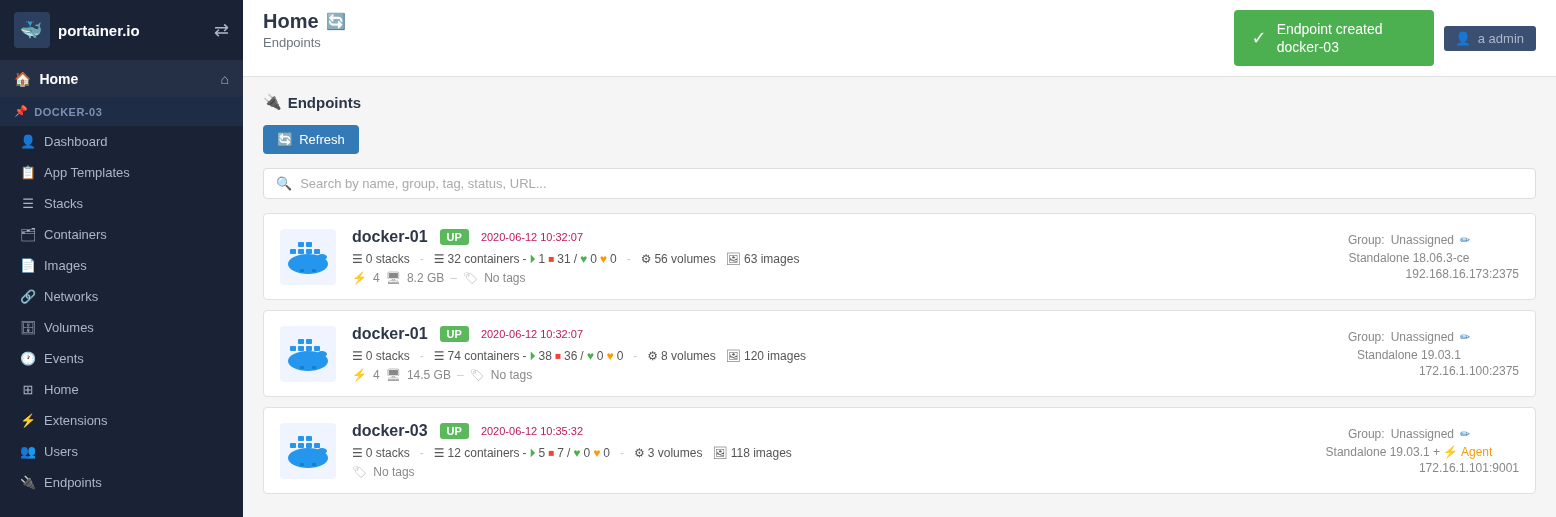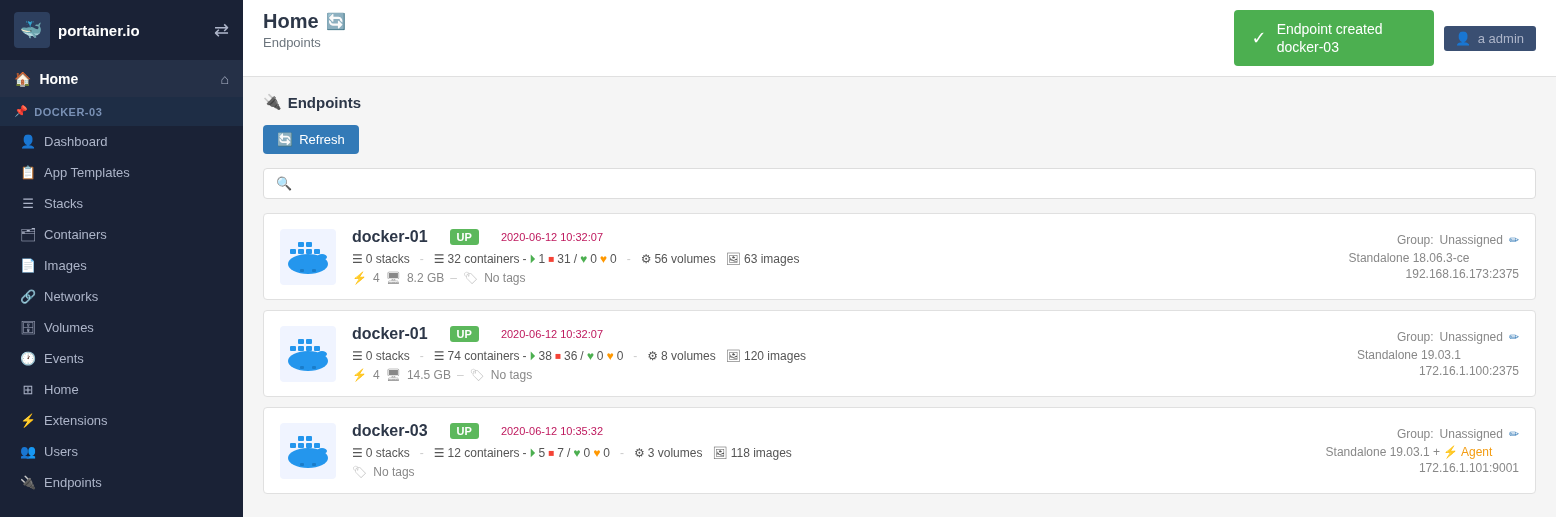--- a/index.html
+++ b/index.html
@@ -198,21 +198,21 @@
     }
     .endpoint-docker-icon {
       width: 56px; height: 56px;
       flex-shrink: 0;
     }
     .endpoint-docker-icon svg { width: 56px; height: 56px; }
     .endpoint-info { flex: 1; }
     .endpoint-name-row {
       display: flex;
       align-items: center;
-      gap: 22px;
+      gap: 12px;
       margin-bottom: 6px;
     }
     .endpoint-name {
       font-size: 16px;
       font-weight: 700;
       color: #2d3748;
     }
     .badge-up {
       background: #5cb85c;
       color: #fff;
@@ -252,21 +252,21 @@
     .endpoint-right {
       text-align: right;
       font-size: 12px;
       color: #888;
       flex-shrink: 0;
       min-width: 220px;
     }
     .endpoint-group {
       display: flex;
       align-items: center;
-      justify-content: flex-end;
+      justify-content: center;
       gap: 6px;
       margin-bottom: 4px;
     }
     .group-label { color: #888; }
     .edit-icon { color: #337ab7; cursor: pointer; }
     .endpoint-standalone { margin-bottom: 2px; text-align: center; }
     .endpoint-ip { color: #888; }
 
     .separator { color: #ccc; }
   </style>
@@ -402,20 +402,21 @@
       <span>Endpoints</span>
     </div>
 
     <button class="refresh-btn">
       <span>🔄</span>
       <span>Refresh</span>
     </button>
 
     <div class="search-bar">
       <span style="color:#aaa;">🔍</span>
+      <input type="text" placeholder="Search by name, group, tag, status, URL..." style="">
     </div>
 
     <div class="endpoint-card">
       <div class="endpoint-docker-icon">
         <svg viewBox="0 0 56 56" xmlns="http://www.w3.org/2000/svg">
           <rect width="56" height="56" rx="4" fill="#f0f4ff"></rect>
 
           <ellipse cx="28" cy="35" rx="20" ry="10" fill="#2496ed"></ellipse>
           <rect x="10" y="20" width="6" height="5" rx="1" fill="#2496ed"></rect>
           <rect x="18" y="20" width="6" height="5" rx="1" fill="#2496ed"></rect>

